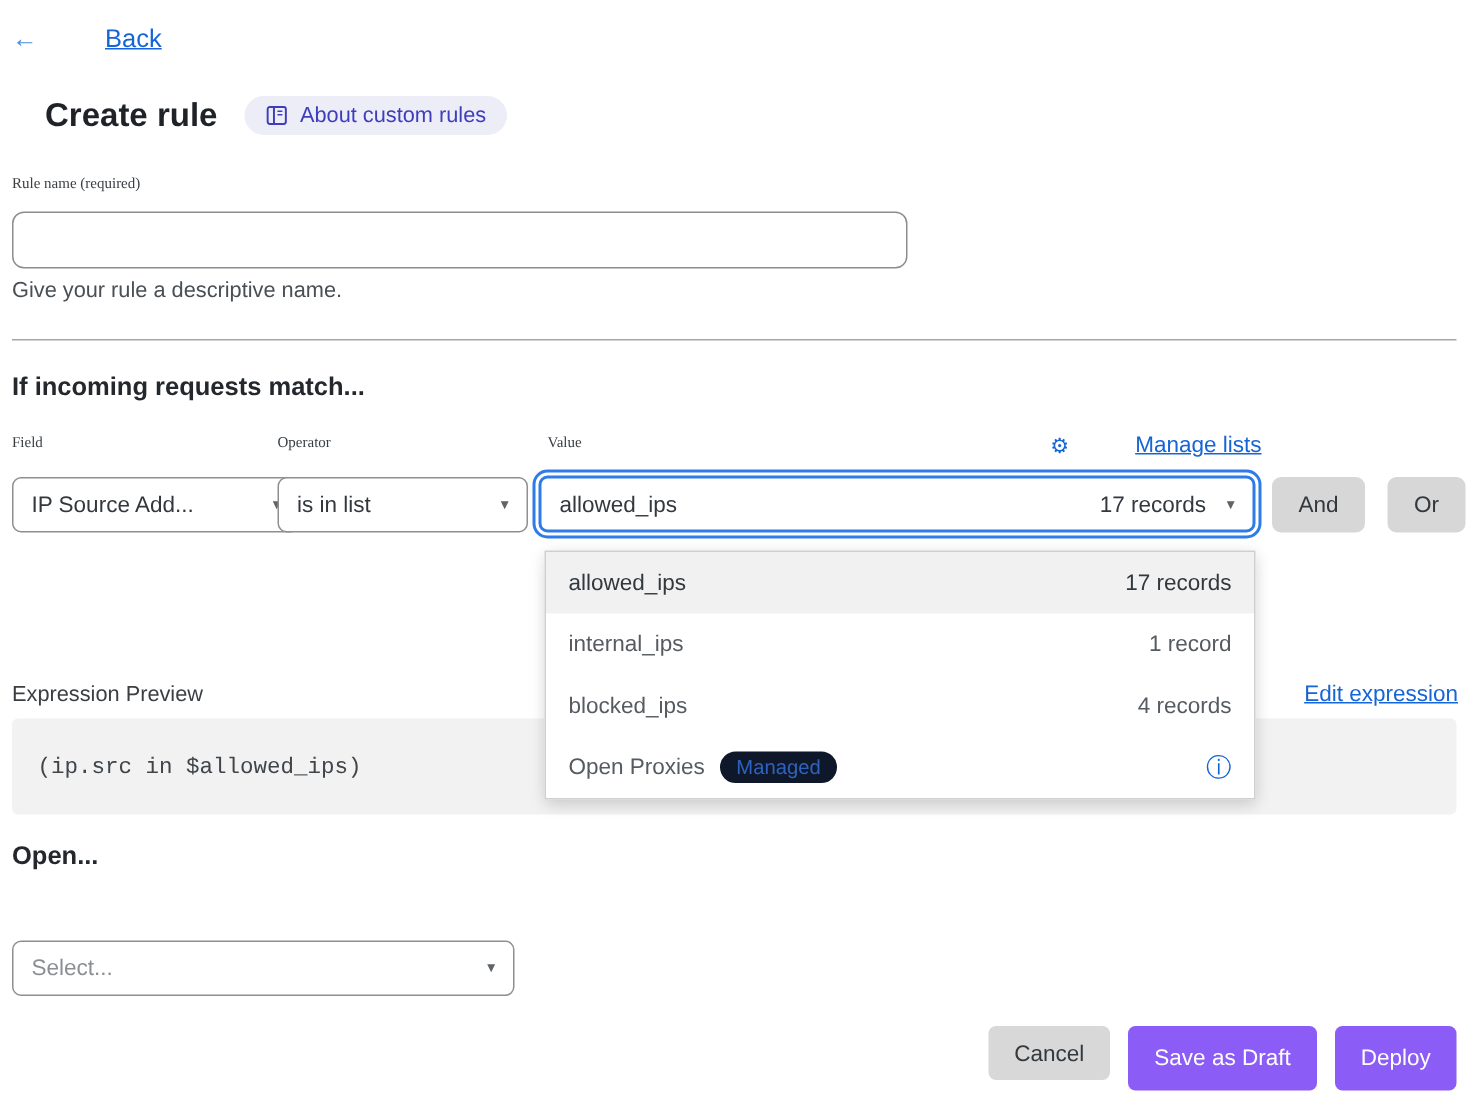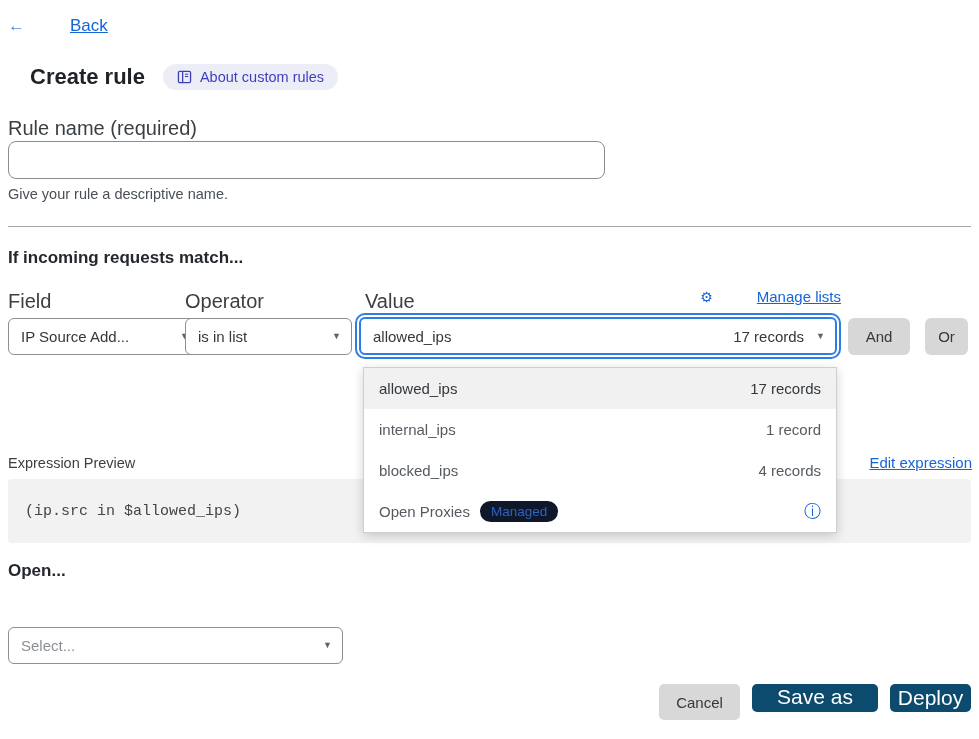--- a/index.html
+++ b/index.html
@@ -14,21 +14,21 @@
   .back{position:absolute;left:8px;top:16px;font-size:17px;}
   .back .arrow{color:#4b8de0;text-decoration:none;margin-right:1px;}
 
   
   .titlebar{position:absolute;left:8px;top:64px;display:flex;align-items:center;gap:18px;}
   .page-title{font-size:22px;font-weight:700;color:#1f2328;margin-left:22px;}
   .about-badge{display:inline-flex;align-items:center;gap:8px;background:#ededf8;color:#3e3ebc;
     border-radius:16px;padding:5px 14px;font-size:14.5px;cursor:pointer;}
 
   
-  .field-label{font-size:20px;color:#3a3f44;}
+  .field-label{font-size:10px;color:#3a3f44;font-family:Liberation Serif, serif;}
   .text-input{position:absolute;left:8px;top:141px;width:571px;height:36px;border:1px solid #8d8d8d;
     border-radius:8px;background:#fff;font-size:15px;padding:0 12px;box-sizing:content-box;outline:none;}
   .helper{position:absolute;left:8px;top:186px;font-size:14.5px;color:#494f54;}
 
   .divider{position:absolute;left:8px;top:226px;width:963px;height:0;border-top:1px solid #a6a6a6;}
 
   .section-heading{font-size:17px;font-weight:700;color:#24282d;}
 
   
   .select{position:absolute;height:37px;border:1px solid #8f8f8f;border-radius:6px;background:#fff;
@@ -62,22 +62,22 @@
   .edit-expr{position:absolute;right:7px;top:454px;font-size:15px;}
   .expr-box{position:absolute;left:8px;top:479px;width:963px;height:64px;background:#f2f2f2;border-radius:4px;
     display:flex;align-items:center;}
   .expr-code{font-family:"Liberation Mono", monospace;font-size:15px;color:#40454a;padding-left:17px;}
 
   
   .then-heading{position:absolute;left:8px;top:561px;}
   .action-label{position:absolute;left:8px;top:633px;}
 
   
-  .blue-btn{position:absolute;top:684px;height:28px;background:#0c4a6e;color:#fff;border:none;border-radius:5px;
-    font-size:21px;cursor:pointer;font-family:inherit;}
+  .blue-btn{position:absolute;top:684px;height:43px;background:#8b5cf6;color:#fff;border:none;border-radius:5px;
+    font-size:15px;cursor:pointer;font-family:inherit;}
   .cancel-btn{position:absolute;top:684px;height:36px;background:#d8d8d8;color:#33383d;border:none;border-radius:5px;
     font-size:15px;cursor:pointer;font-family:inherit;}
 
   .gear{font-size:14px;line-height:1;text-decoration:none;display:inline-block;}
   .book-icon{flex:0 0 auto;}
 </style>
 </head>
 <body>
 
 <div class="page">
@@ -131,21 +131,21 @@
     <div class="focus-inner">
       <span>allowed_ips</span>
       <span class="right">
         <span>17 records</span>
         <span class="chevron">▼</span>
       </span>
     </div>
   </div>
 
   <button class="gray-btn" style="left:848px;width:62px;">And</button>
-  <button class="gray-btn" style="left:925px;width:43px;">Or</button>
+  <button class="gray-btn" style="left:925px;width:52px;">Or</button>
 
   <div class="dropdown">
     <div class="dd-row selected">
       <span>allowed_ips</span>
       <span>17 records</span>
     </div>
     <div class="dd-row">
       <span>internal_ips</span>
       <span>1 record</span>
     </div>

